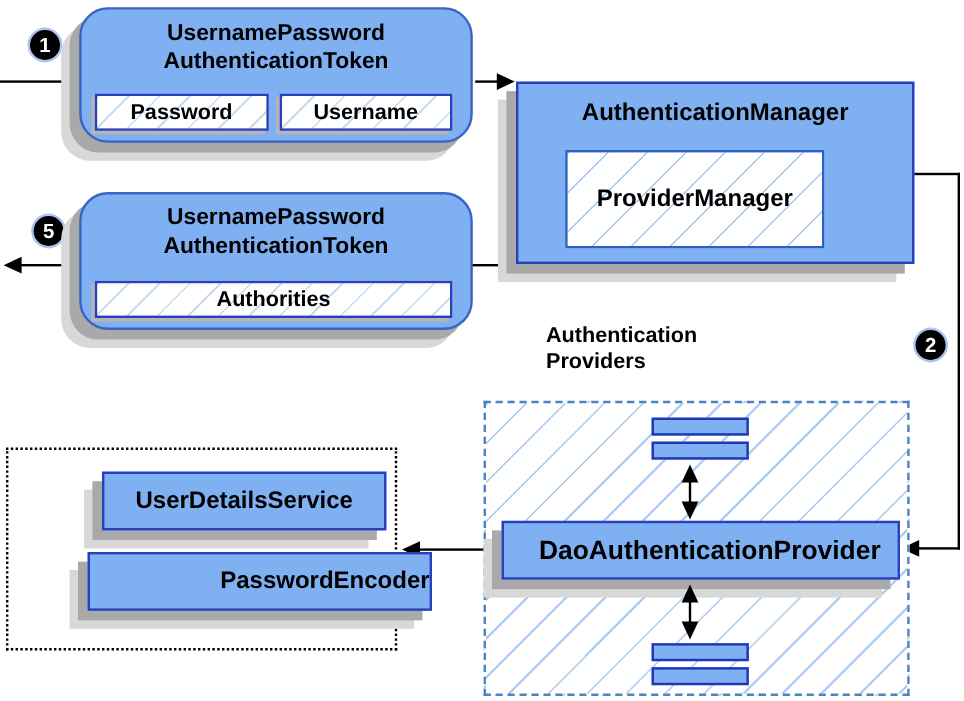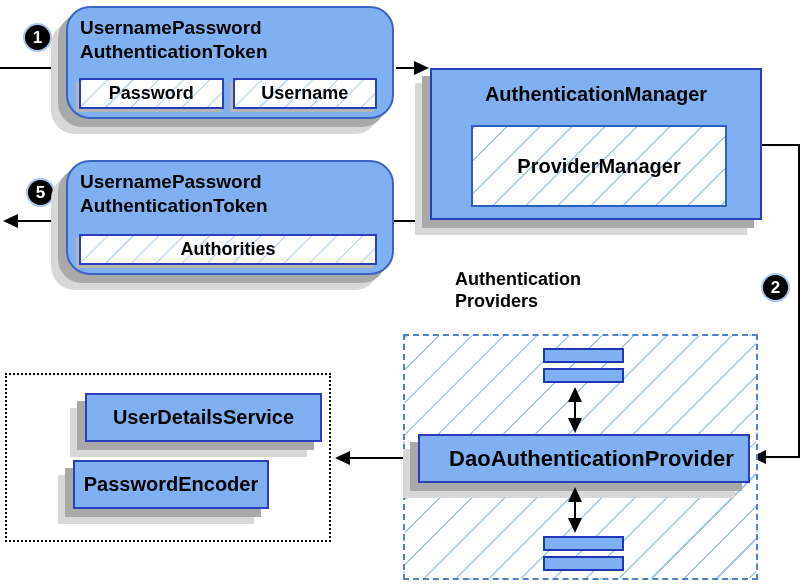--- a/index.html
+++ b/index.html
@@ -23,21 +23,21 @@
   .hatch-light{
     background-color:#ffffff;
     background-image:repeating-linear-gradient(135deg,#c6dcf6 0px,#c6dcf6 1.5px,transparent 1.5px,transparent 18px);
   }
   .field{
     border:2px solid #2a3fbb;box-sizing:border-box;height:31px;line-height:27px;
     font-size:18px;text-align:center;flex:1;
     box-shadow:-3px 3px 0 #b5b5b5;
   }
   .fieldrow{position:absolute;left:11px;right:15px;bottom:8px;display:flex;gap:9px;}
-  .tokentitle{position:absolute;top:8px;left:12px;right:0;text-align:left;font-size:19px;line-height:24px;}
+  .tokentitle{position:absolute;top:8px;left:0;right:0;text-align:center;font-size:19px;line-height:24px;}
   .inner-hatch{border:2px solid #2a5fc8;box-sizing:border-box;text-align:center;}
   
   .dashedbox{border:2px dashed #4d82c3;box-sizing:border-box;}
   .dottedbox{border:2px dotted #000;box-sizing:border-box;background:#fff;}
   
   .bar{background:#7fb1f2;border:2px solid #2036b8;box-sizing:border-box;width:81px;height:15px;}
   
   .hline{height:2px;background:#000;}
   .vline{width:2px;background:#000;}
   .ah{width:0;height:0;}
@@ -86,21 +86,21 @@
       <div>AuthenticationToken</div>
     </div>
     <div class="fieldrow">
       <div class="field hatch-light">Password</div>
       <div class="field hatch-light">Username</div>
     </div>
   </div>
 
   <div class="abs bluebox" style="left:430px;top:68px;width:332px;height:152px;">
     <div class="abs" style="left:0;right:0;top:13px;font-size:20px;text-align:center;">AuthenticationManager</div>
-    <div class="abs inner-hatch hatch" style="left:39px;top:55px;width:256px;height:82px;font-size:20px;line-height:78px;">ProviderManager</div>
+    <div class="abs inner-hatch hatch" style="left:39px;top:55px;width:216px;height:82px;font-size:20px;line-height:78px;">ProviderManager</div>
   </div>
 
   <div class="abs bluebox rounded" style="left:66px;top:160px;width:328px;height:115px;">
     <div class="tokentitle">
       <div>UsernamePassword</div>
       <div>AuthenticationToken</div>
     </div>
     <div class="fieldrow">
       <div class="field hatch-light">Authorities</div>
     </div>
@@ -124,15 +124,15 @@
 
   <div class="abs ah ah-up" style="left:568px;top:487px;"></div>
   <div class="abs vline" style="left:574px;top:499px;height:21px;"></div>
   <div class="abs ah ah-down" style="left:568px;top:518px;"></div>
 
   <div class="abs bar" style="left:543px;top:536px;"></div>
   <div class="abs bar" style="left:543px;top:556px;"></div>
 
   <div class="abs dottedbox" style="left:5px;top:373px;width:326px;height:169px;"></div>
   <div class="abs bluebox" style="left:73px;top:393px;width:237px;height:49px;font-size:20px;line-height:45px;margin-left:12px;">UserDetailsService</div>
-  <div class="abs bluebox" style="left:73px;top:460px;width:196px;height:49px;font-size:20px;line-height:45px;">PasswordEncoder</div>
+  <div class="abs bluebox" style="left:73px;top:460px;width:287px;height:49px;font-size:20px;line-height:45px;text-align:right;">PasswordEncoder</div>
 
 </div>
 
 </body></html>

